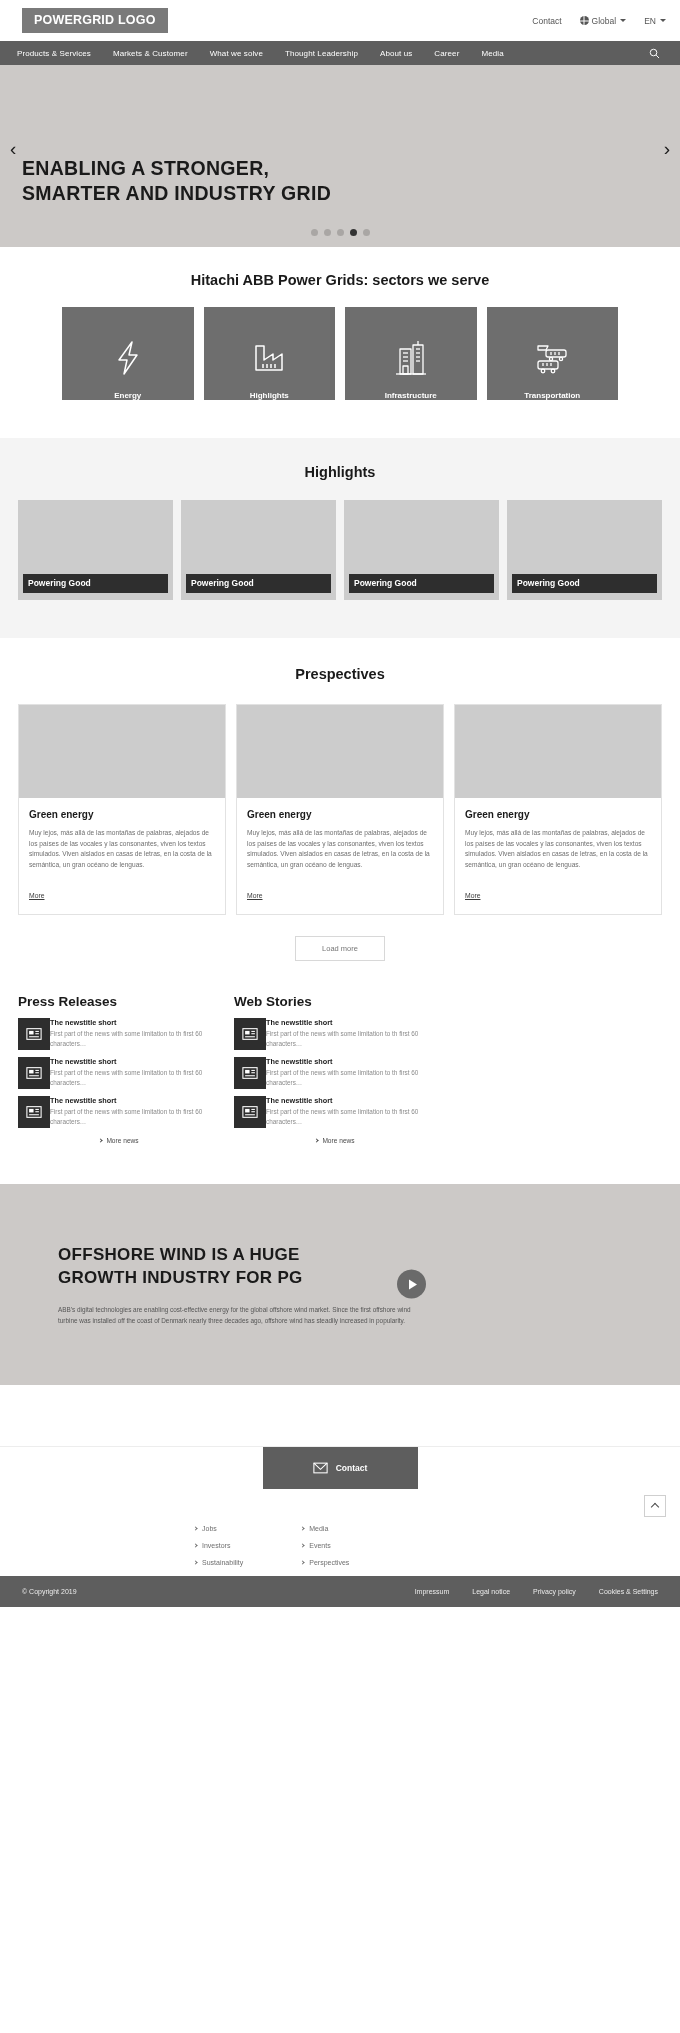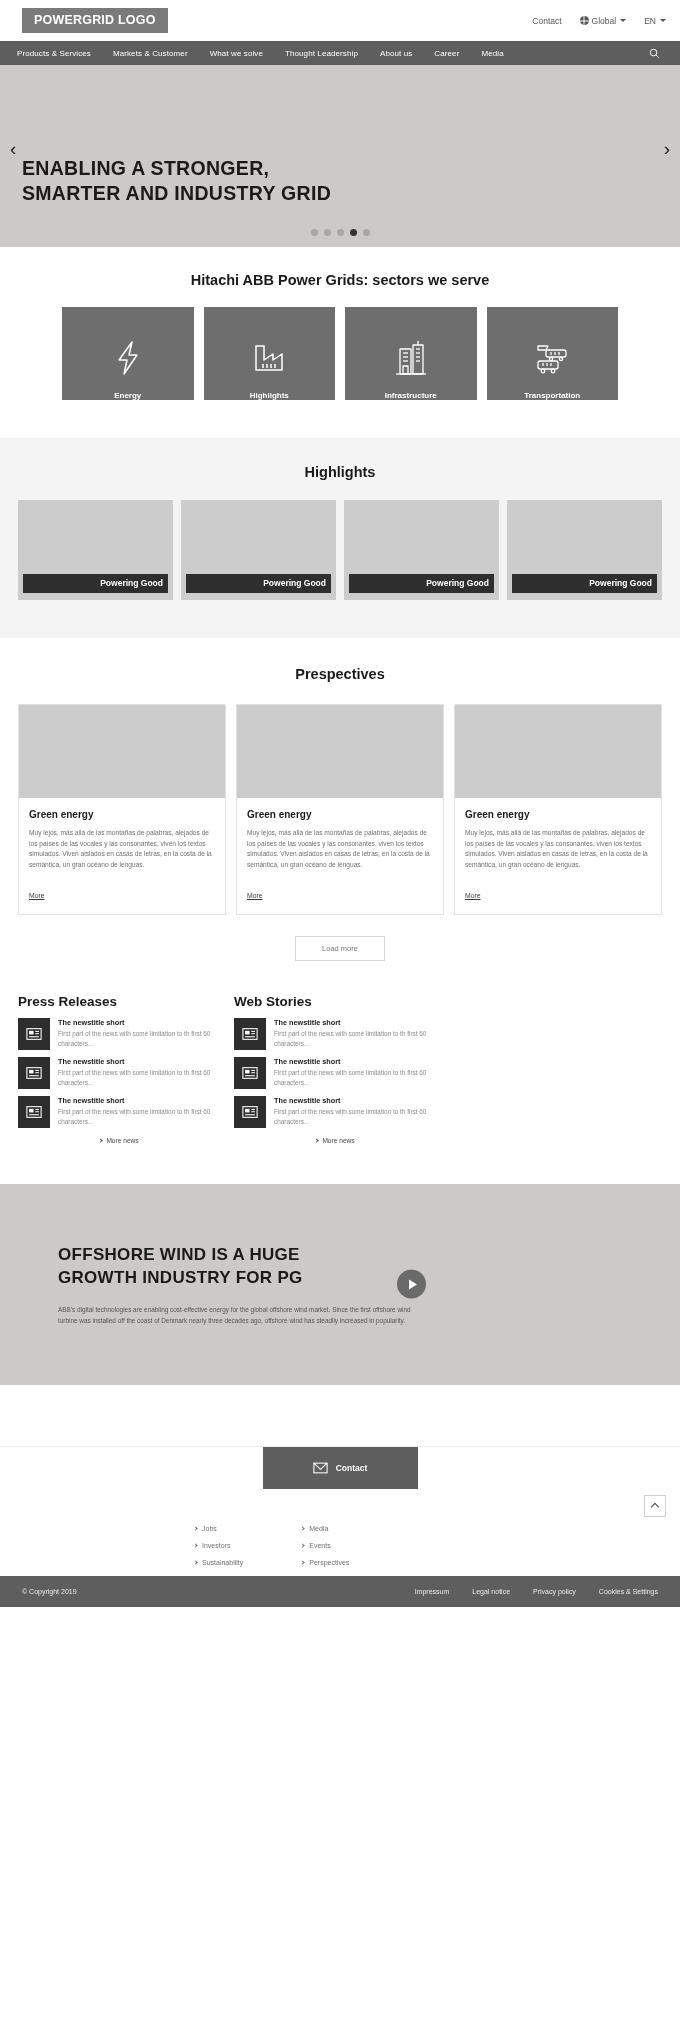--- a/index.html
+++ b/index.html
@@ -124,21 +124,21 @@
     display: flex; flex-direction: column; align-items: center;
     justify-content: flex-end; cursor: pointer;
   }
   .sector-icon { height: 40px; display: flex; align-items: center; justify-content: center; }
   .sector-label { color: #fff; font-size: 8px; font-weight: bold; margin-top: 13px; }
 
   
   .highlights-sec { background: #f4f4f4; padding: 26px 0 38px; }
   .highlights { display: flex; gap: 8px; padding: 0 18px; margin-top: 20px; }
   .hl-card {
-    flex: 1; background: #ccc; height: 100px; position: relative; cursor: pointer; text-align: right;
+    flex: 1; background: #ccc; height: 100px; position: relative; cursor: pointer;
   }
   .hl-cap {
     position: absolute; left: 5px; right: 5px; bottom: 7px;
     background: #2e2e2e; color: #fff; font-size: 8.5px; font-weight: bold;
     padding: 4px 5px 5px;
   }
 
   
   .presp-sec { background: #fff; padding: 28px 0 0; }
   .presp-grid { display: flex; gap: 10px; padding: 0 18px; margin-top: 22px; }
@@ -156,21 +156,21 @@
     border: 1px solid #d8d8d8; background: #fff; color: #767676;
     font-size: 7.5px; padding: 7px 26px; cursor: pointer;
     font-family: "Liberation Sans", sans-serif;
   }
 
   
   .news-sec { padding: 33px 18px 0; display: flex; gap: 14px; align-items: flex-start; }
   .news-col { width: 202px; }
   .career-col { flex: 1; }
   .col-h { font-size: 13.5px; font-weight: bold; color: #1a1a1a; margin-bottom: 9px; }
-  .news-item { display: flex; gap: 8px; margin-bottom: 7px; cursor: pointer; }
+  .news-item { display: flex; margin-bottom: 7px; cursor: pointer; }
   .news-thumb {
     width: 32px; height: 32px; background: #2e2e2e; flex: none;
     display: flex; align-items: center; justify-content: center;
   }
   .news-title { font-size: 7.3px; font-weight: bold; color: #1a1a1a; }
   .news-desc { font-size: 6.4px; color: #8b8b8b; line-height: 1.58; margin-top: 2px; }
   .morenews {
     display: flex; align-items: center; gap: 4px; justify-content: center;
     font-size: 6.6px; color: #4a4a4a; margin-top: 9px; cursor: pointer;
   }

